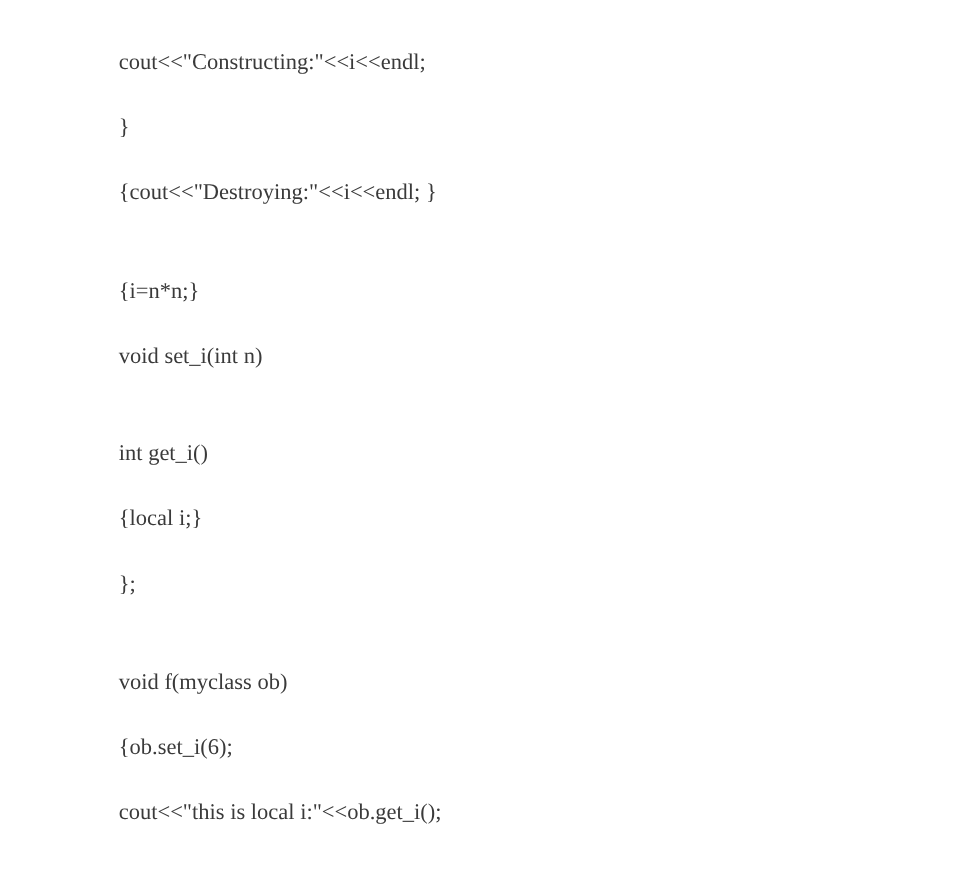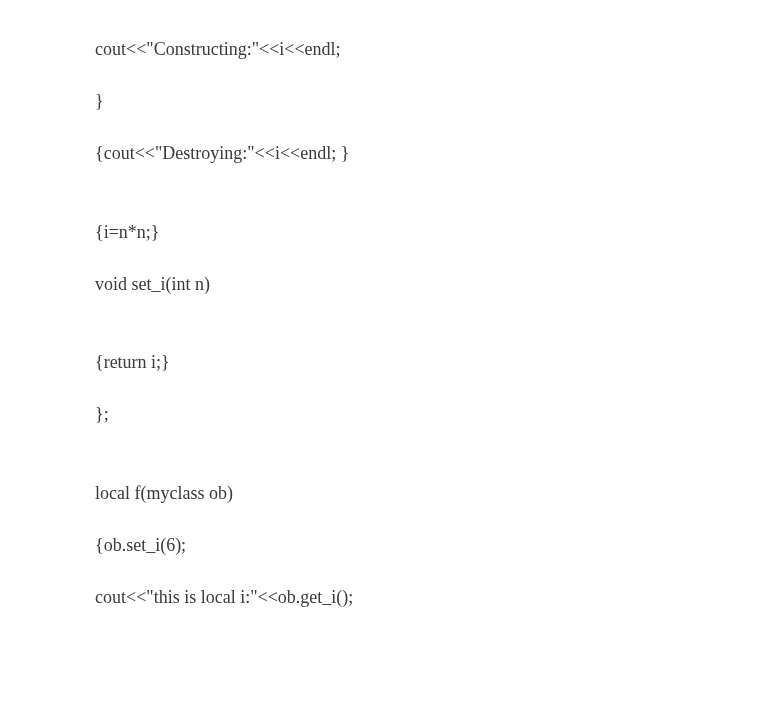--- a/index.html
+++ b/index.html
@@ -26,24 +26,25 @@
 <body>
 
 <div class="code-block">
 <span class="line">cout&lt;&lt;"Constructing:"&lt;&lt;i&lt;&lt;endl;</span>
 <span class="line">}</span>
 <span class="line">{cout&lt;&lt;"Destroying:"&lt;&lt;i&lt;&lt;endl; }</span>
 <span class="line"></span>
 <span class="line">{i=n*n;}</span>
 <span class="line">void set_i(int n)</span>
 <span class="line"></span>
-<span class="line">{return i;}</span>
+<span class="line">int get_i()</span>
+<span class="line">{local i;}</span>
 <span class="line">};</span>
 <span class="line"></span>
-<span class="line">local f(myclass ob)</span>
+<span class="line">void f(myclass ob)</span>
 <span class="line">{ob.set_i(6);</span>
 <span class="line">cout&lt;&lt;"this is local i:"&lt;&lt;ob.get_i();</span>
 
 <span class="line"></span>
 
 
 
 
 
 

